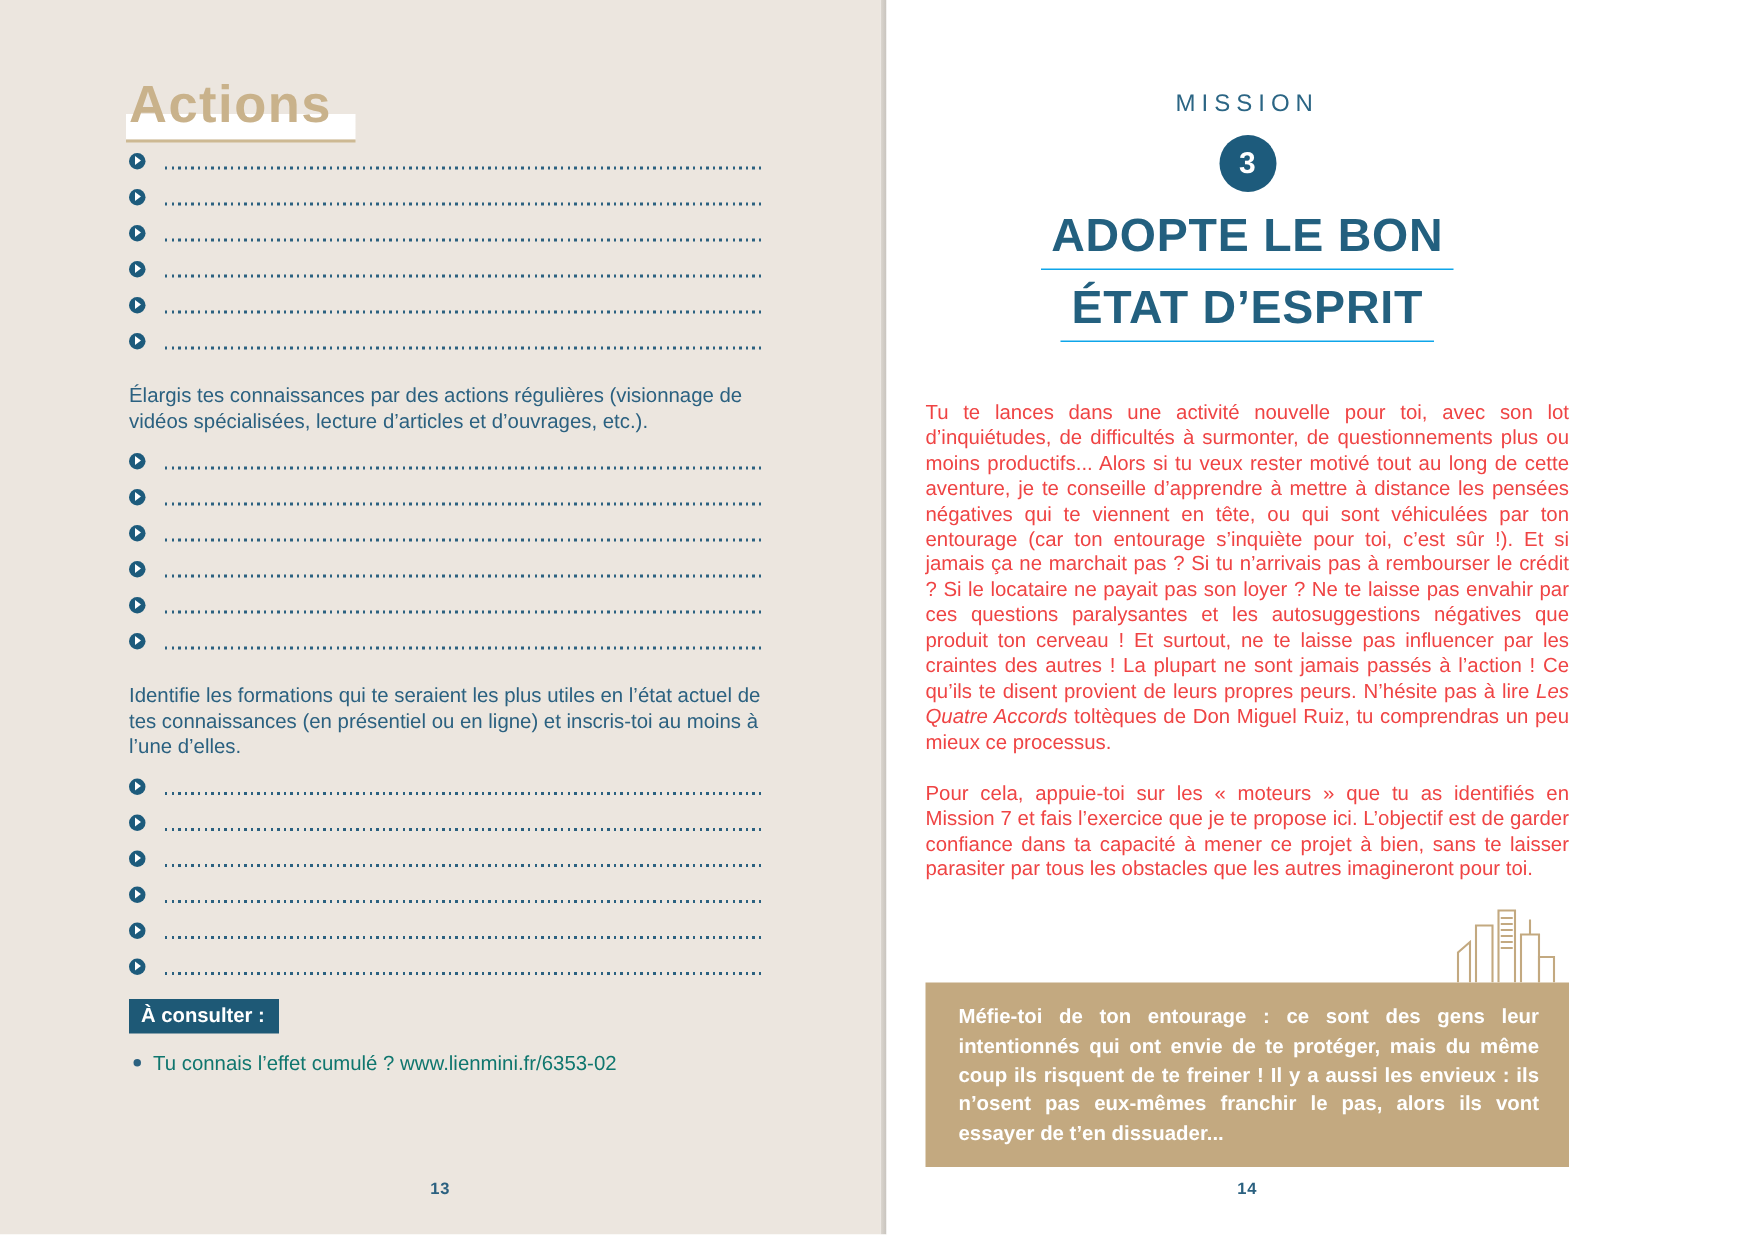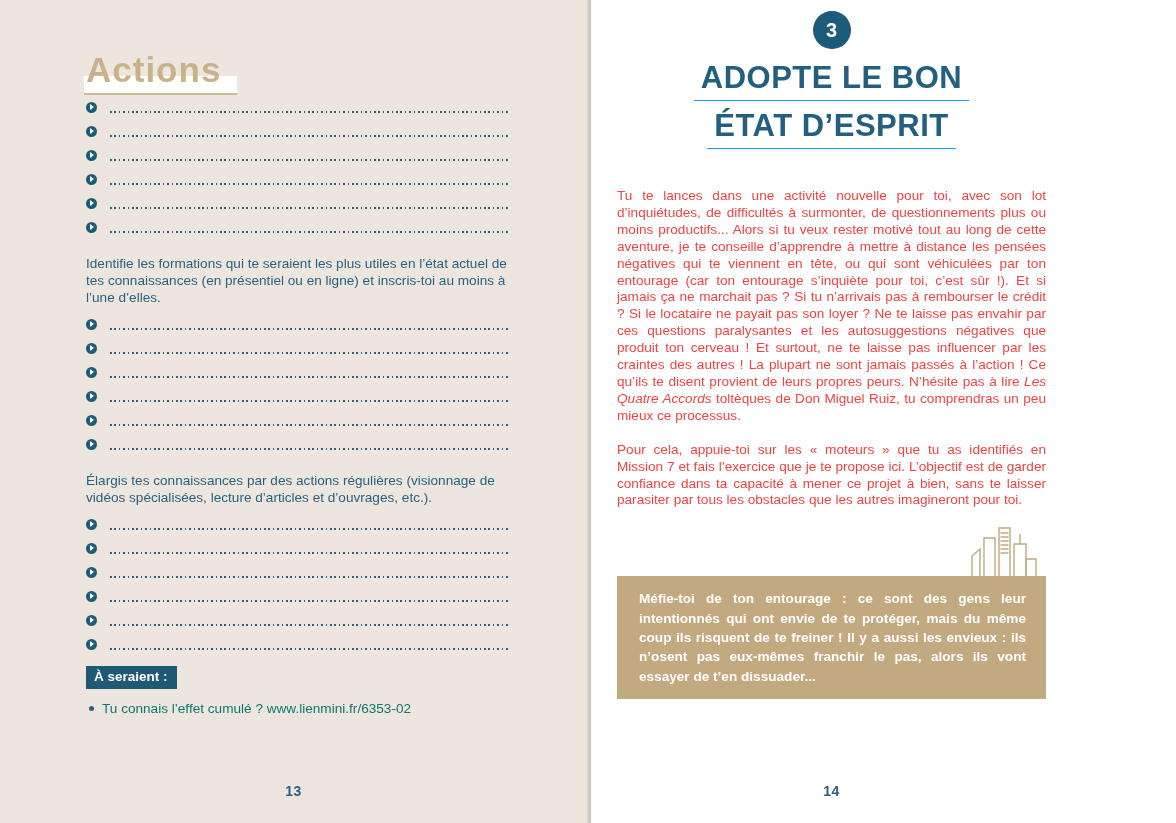--- a/index.html
+++ b/index.html
@@ -18,21 +18,21 @@
   .play-bullet{width:11px;height:11px;border-radius:50%;background:#1d5b7c;position:relative;flex:0 0 11px;}
   .play-bullet::after{content:"";position:absolute;left:4px;top:2.5px;width:0;height:0;
                       border-left:4px solid #fff;border-top:3px solid transparent;border-bottom:3px solid transparent;}
   .dots{flex:1;margin-left:13px;height:2px;margin-top:9px;
         background-image:repeating-linear-gradient(to right,#2b6180 0 1.6px,rgba(0,0,0,0) 1.6px 4.4px);}
   .badge{display:inline-block;background:#1e5976;color:#ffffff;font-weight:bold;font-size:13.5px;
          padding:3px 9px 5px 8px;margin-top:10px;}
   .consult-row{display:flex;align-items:flex-start;margin-top:11px;color:#0f766e;font-size:13.6px;line-height:17px;}
   .consult-dot{width:5px;height:5px;border-radius:50%;background:#2b6180;margin:6px 8px 0 3px;flex:0 0 5px;}
   .pagenum{position:absolute;bottom:24px;left:0;right:0;text-align:center;
-           color:#2b6180;font-weight:bold;font-size:14px;letter-spacing:0.5px;}
+           color:#2b6180;font-weight:bold;font-size:11px;letter-spacing:0.5px;}
 
   
   .gutter{width:4px;background:linear-gradient(to right,#dcd7d0,#c7c3bd);}
 
   
   .page-right{flex:1;background:#ffffff;position:relative;box-sizing:border-box;}
   .kicker{padding-top:61px;text-align:center;color:#2b6584;font-size:16px;letter-spacing:4px;}
   .mission-circle{width:38px;height:38px;border-radius:50%;background:#1d5b7c;color:#ffffff;
                   font-weight:bold;font-size:20px;display:flex;align-items:center;justify-content:center;
                   margin:11px auto 13px;}
@@ -79,20 +79,50 @@
           <span class="dots"></span>
         </div>
           <div class="write-row">
           <span class="play-bullet"></span>
           <span class="dots"></span>
         </div>
         </div>
     </section>
 
     <section>
+      <p class="intro">Élargis tes connaissances par des actions régulières (visionnage de vidéos spécialisées, lecture d’articles et d’ouvrages, etc.).</p>
+      <div>
+        <div class="write-row">
+          <span class="play-bullet"></span>
+          <span class="dots"></span>
+        </div>
+      <div class="write-row">
+          <span class="play-bullet"></span>
+          <span class="dots"></span>
+        </div>
+          <div class="write-row">
+          <span class="play-bullet"></span>
+          <span class="dots"></span>
+        </div>
+          <div class="write-row">
+          <span class="play-bullet"></span>
+          <span class="dots"></span>
+        </div>
+          <div class="write-row">
+          <span class="play-bullet"></span>
+          <span class="dots"></span>
+        </div>
+          <div class="write-row">
+          <span class="play-bullet"></span>
+          <span class="dots"></span>
+        </div>
+        </div>
+    </section>
+
+    <section>
       <p class="intro">Identifie les formations qui te seraient les plus utiles en l’état actuel de tes connaissances (en présentiel ou en ligne) et inscris-toi au moins à l’une d’elles.</p>
       <div>
         <div class="write-row">
           <span class="play-bullet"></span>
           <span class="dots"></span>
         </div>
       <div class="write-row">
           <span class="play-bullet"></span>
           <span class="dots"></span>
         </div>
@@ -108,64 +138,35 @@
           <span class="play-bullet"></span>
           <span class="dots"></span>
         </div>
           <div class="write-row">
           <span class="play-bullet"></span>
           <span class="dots"></span>
         </div>
         </div>
     </section>
 
-    <section>
-      <p class="intro">Élargis tes connaissances par des actions régulières (visionnage de vidéos spécialisées, lecture d’articles et d’ouvrages, etc.).</p>
-      <div>
-        <div class="write-row">
-          <span class="play-bullet"></span>
-          <span class="dots"></span>
-        </div>
-      <div class="write-row">
-          <span class="play-bullet"></span>
-          <span class="dots"></span>
-        </div>
-          <div class="write-row">
-          <span class="play-bullet"></span>
-          <span class="dots"></span>
-        </div>
-          <div class="write-row">
-          <span class="play-bullet"></span>
-          <span class="dots"></span>
-        </div>
-          <div class="write-row">
-          <span class="play-bullet"></span>
-          <span class="dots"></span>
-        </div>
-          <div class="write-row">
-          <span class="play-bullet"></span>
-          <span class="dots"></span>
-        </div>
-        </div>
-    </section>
-
     <div>
-      <span class="badge">À seraient :</span>
+      <span class="badge">À consulter :</span>
       <div class="consult-row">
         <span class="consult-dot"></span>
         <span><span>Tu connais l’effet cumulé ? </span><span>www.lienmini.fr/6353-02</span></span>
       </div>
     </div>
 
     <div class="pagenum">13</div>
   </div>
 
   <div class="gutter"></div>
 
   <div class="page-right">
+    <div class="kicker">MISSION</div>
     <div class="mission-circle">
       <span>3</span>
     </div>
     <h2 class="mission-title">
       <span class="tline">ADOPTE LE BON</span><br>
       <span class="tline">ÉTAT D’ESPRIT</span>
     </h2>
 
     <div class="rp-content">
       <p class="body-p first"><span>Tu te lances dans une activité nouvelle pour toi, avec son lot d’inquiétudes, de difficultés à surmonter, de questionnements plus ou moins productifs... Alors si tu veux rester motivé tout au long de cette aventure, je te conseille d’apprendre à mettre à distance les pensées négatives qui te viennent en tête, ou qui sont véhiculées par ton entourage (car ton entourage s’inquiète pour toi, c’est sûr !). Et si jamais ça ne marchait pas ? Si tu n’arrivais pas à rembourser le crédit ? Si le locataire ne payait pas son loyer ? Ne te laisse pas envahir par ces questions paralysantes et les autosuggestions négatives que produit ton cerveau ! Et surtout, ne te laisse pas influencer par les craintes des autres ! La plupart ne sont jamais passés à l’action ! Ce qu’ils te disent provient de leurs propres peurs. N’hésite pas à lire </span><em>Les Quatre Accords</em><span> toltèques de Don Miguel Ruiz, tu comprendras un peu mieux ce processus.</span></p>

